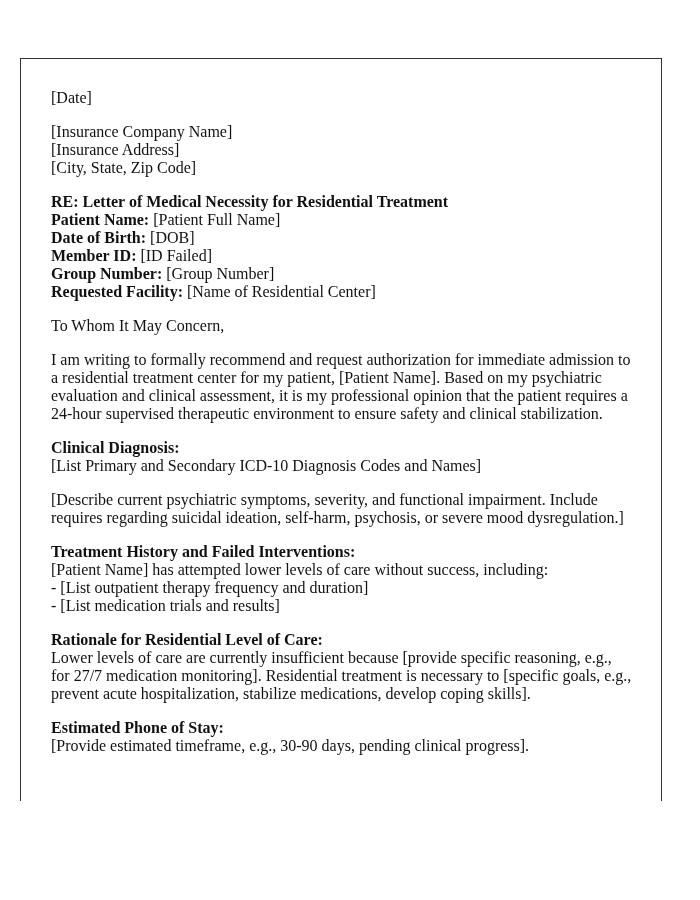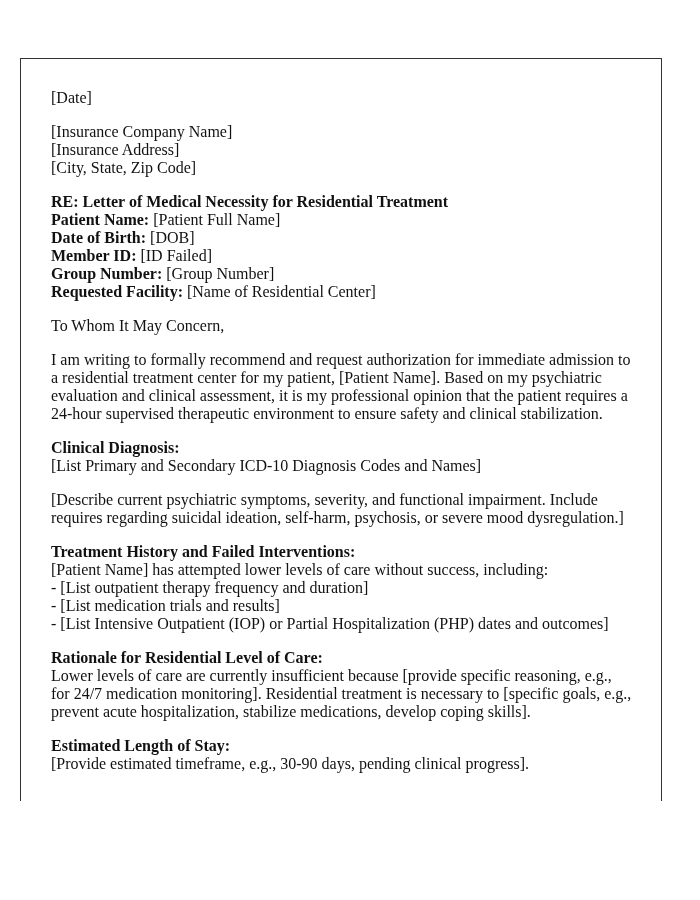--- a/index.html
+++ b/index.html
@@ -99,32 +99,31 @@
     <p class="para">
       <span class="line">[Describe current psychiatric symptoms, severity, and functional impairment. Include</span>
       <span class="line">requires regarding suicidal ideation, self-harm, psychosis, or severe mood dysregulation.]</span>
     </p>
 
     <p class="para">
       <span class="line b">Treatment History and Failed Interventions:</span>
       <span class="line">[Patient Name] has attempted lower levels of care without success, including:</span>
       <span class="line">- [List outpatient therapy frequency and duration]</span>
       <span class="line">- [List medication trials and results]</span>
-      <span class="line">- [List Intensive Outpatient (IOP) or Partial Hospitalization (PHP) dates and outcomes]</span>
     </p>
 
     <p class="para">
       <span class="line b">Rationale for Residential Level of Care:</span>
       <span class="line">Lower levels of care are currently insufficient because [provide specific reasoning, e.g.,</span>
-      <span class="line">for 24/7 medication monitoring]. Residential treatment is necessary to [specific goals, e.g.,</span>
+      <span class="line">for 27/7 medication monitoring]. Residential treatment is necessary to [specific goals, e.g.,</span>
       <span class="line">prevent acute hospitalization, stabilize medications, develop coping skills].</span>
     </p>
 
     <p class="para">
-      <span class="line b">Estimated Length of Stay:</span>
+      <span class="line b">Estimated Phone of Stay:</span>
       <span class="line">[Provide estimated timeframe, e.g., 30-90 days, pending clinical progress].</span>
     </p>
 
 
   </div>
 </div>
 
 <div class="below"></div>
 
 </body></html>

